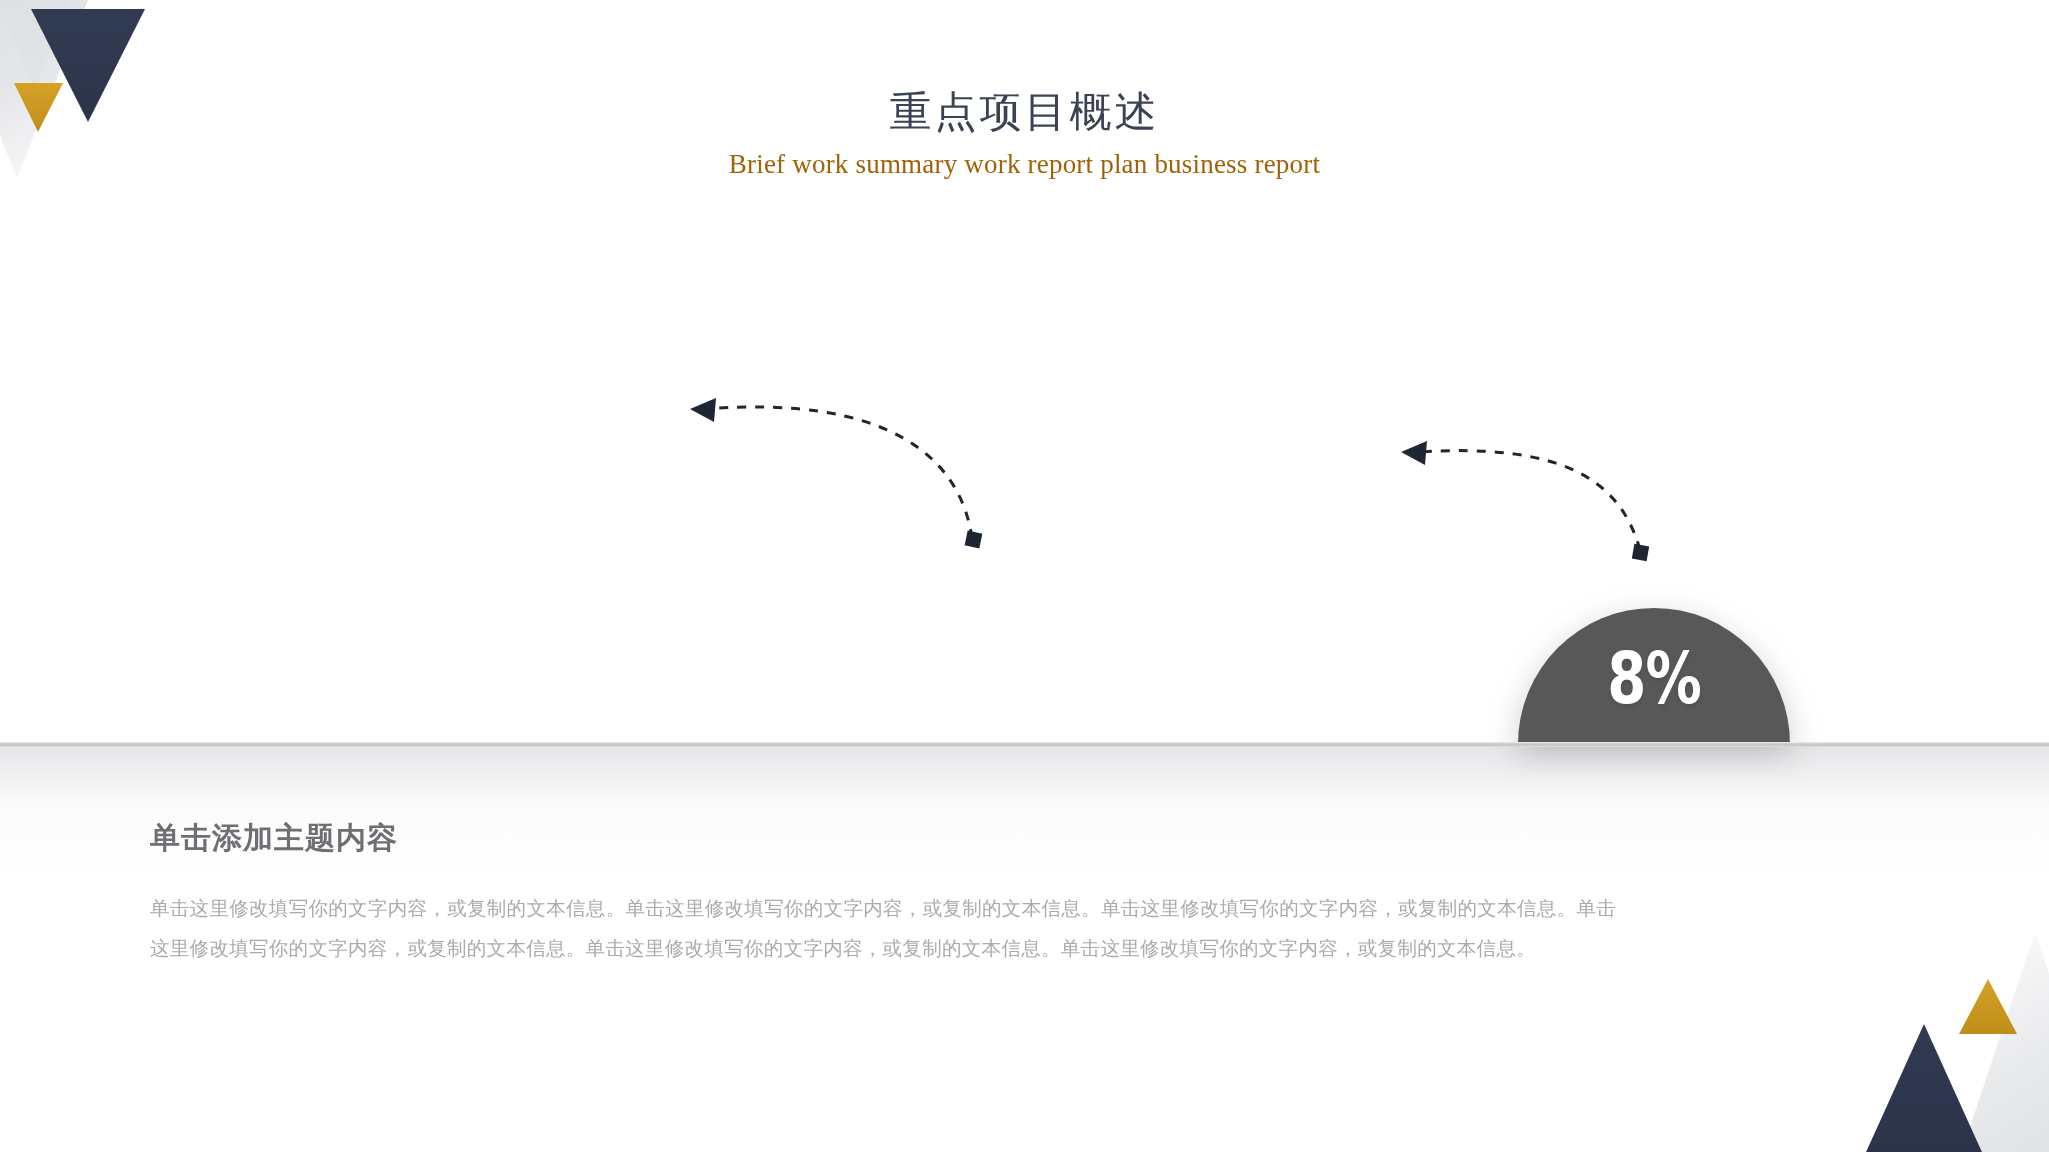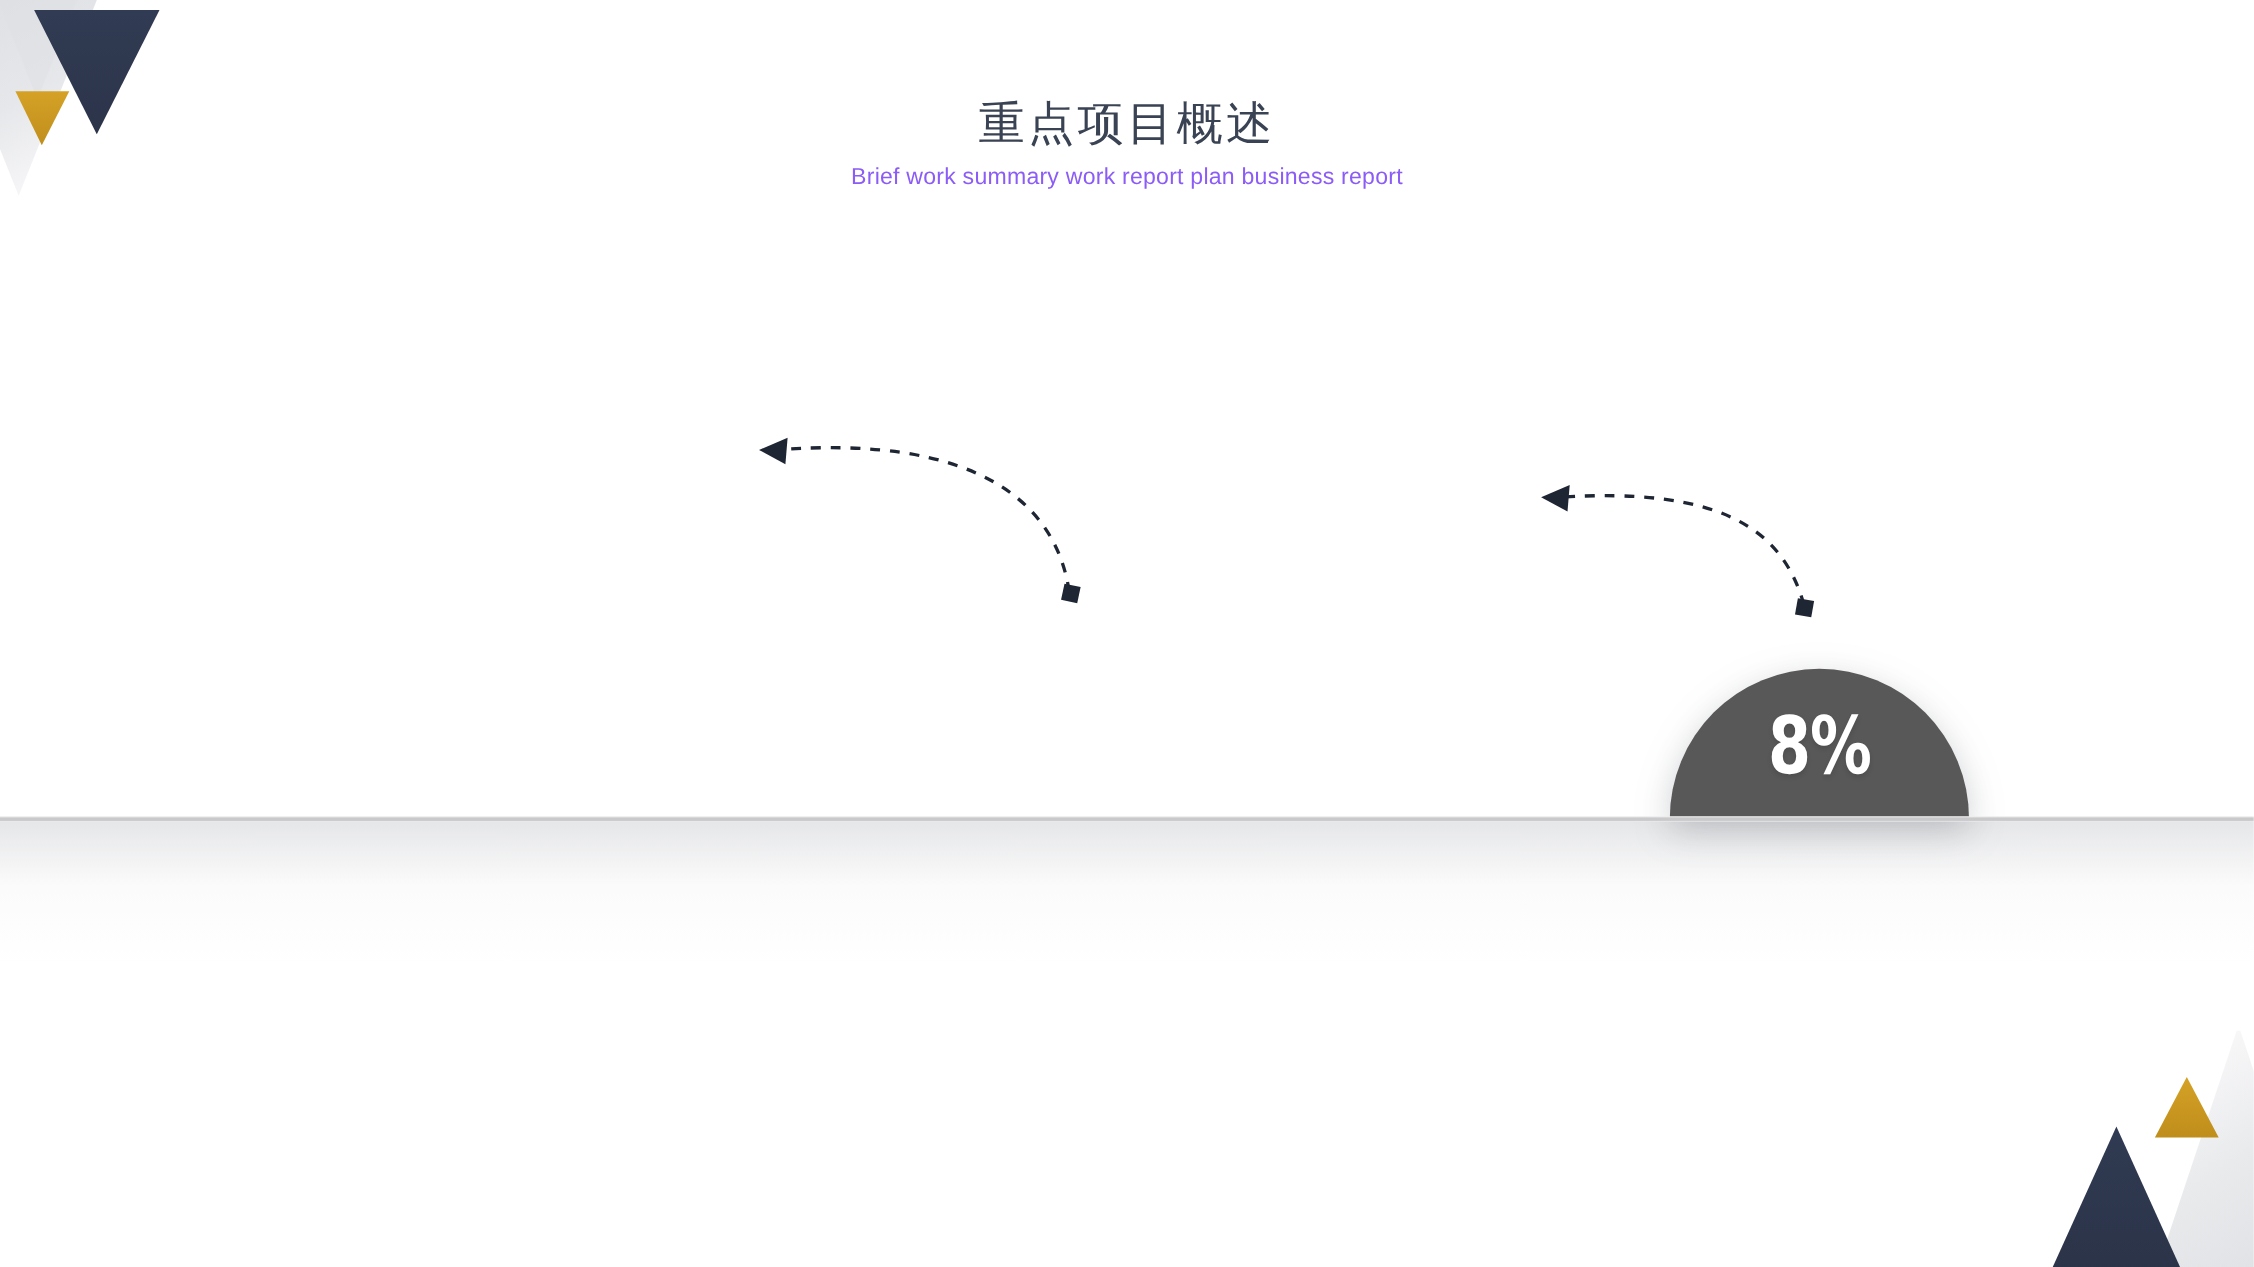--- a/index.html
+++ b/index.html
@@ -50,25 +50,26 @@
   }
   .slide-title {
     font-size: 42px;
     letter-spacing: 3px;
     color: #3a4354;
     font-weight: 400;
     line-height: 1.12;
     margin: 0;
   }
   .slide-subtitle {
-    font-size: 21px;
-    color: #8b5cf6;
+    font-size: 27px;
+    color: #a16207;
     font-weight: 400;
     letter-spacing: 0.2px;
     margin: 14px 0 0 0;
+    font-family: Liberation Serif, serif;
   }
 
   
   .baseline {
     position: absolute;
     left: 0;
     right: 0;
     top: 742px;
     height: 5px;
     background: linear-gradient(to bottom, #f3f3f4 0%, #c9c9cb 35%, #c9c9cb 75%, #e7e7e8 100%);
@@ -230,20 +231,24 @@
       <rect x="966" y="532" width="15" height="15" fill="#1e2533" transform="rotate(12 973.5 539.5)"></rect>
     </g>
 
     <g>
       <path d="M 1640,550 C 1620,478 1560,443 1418,452" fill="none" stroke="#1e2533" stroke-width="3" stroke-dasharray="9 9" stroke-linecap="butt"></path>
       <polygon points="1401,452 1427,441 1425,465" fill="#1e2533"></polygon>
       <rect x="1633" y="545" width="15" height="15" fill="#1e2533" transform="rotate(10 1640.5 552.5)"></rect>
     </g>
   </svg>
 
+  <div class="bottom-block">
+    <h2 class="bottom-heading">单击添加主题内容</h2>
+    <p class="bottom-paragraph">单击这里修改填写你的文字内容，或复制的文本信息。单击这里修改填写你的文字内容，或复制的文本信息。单击这里修改填写你的文字内容，或复制的文本信息。单击这里修改填写你的文字内容，或复制的文本信息。单击这里修改填写你的文字内容，或复制的文本信息。单击这里修改填写你的文字内容，或复制的文本信息。</p>
+  </div>
 
   <svg class="deco-br" viewBox="0 0 230 215" xmlns="http://www.w3.org/2000/svg">
     <defs>
       <linearGradient id="brGrayGrad" x1="1" y1="1" x2="0.55" y2="0">
         <stop offset="0%" stop-color="#dddee2"></stop>
         <stop offset="60%" stop-color="#e9eaec"></stop>
         <stop offset="100%" stop-color="#f7f7f8"></stop>
       </linearGradient>
       <linearGradient id="brNavyGrad" x1="0" y1="0" x2="0" y2="1">
         <stop offset="0%" stop-color="#303a52"></stop>

